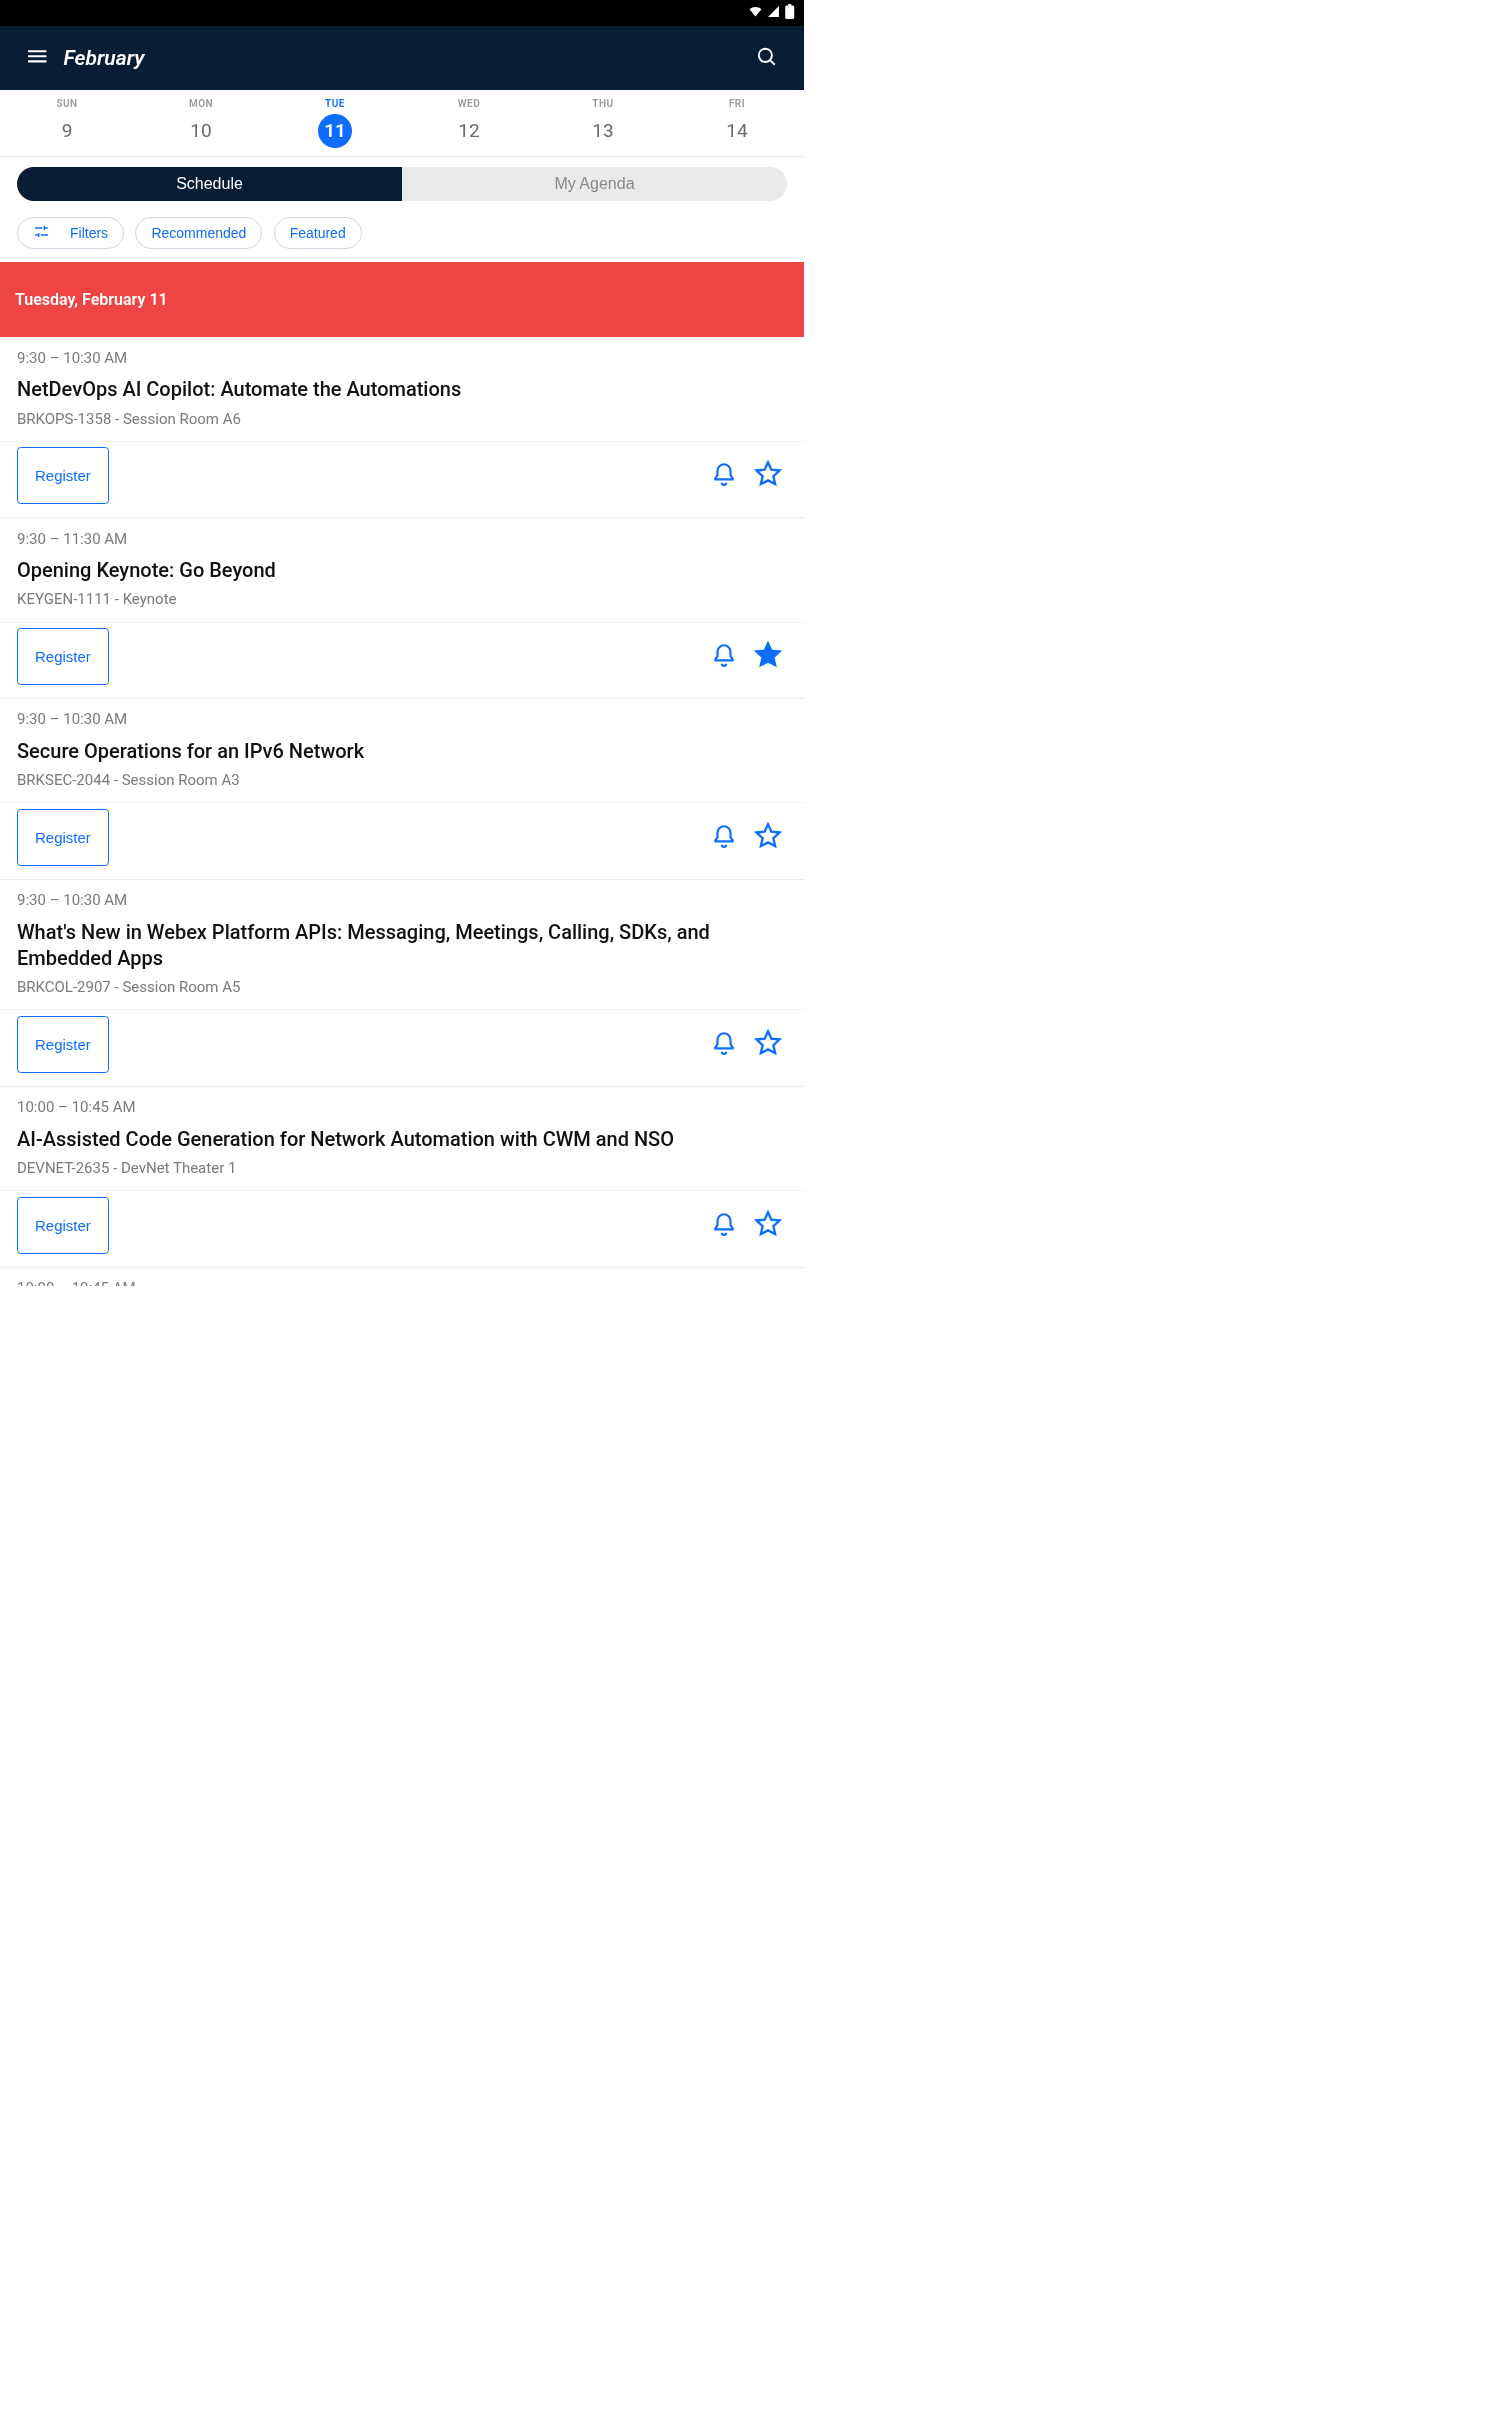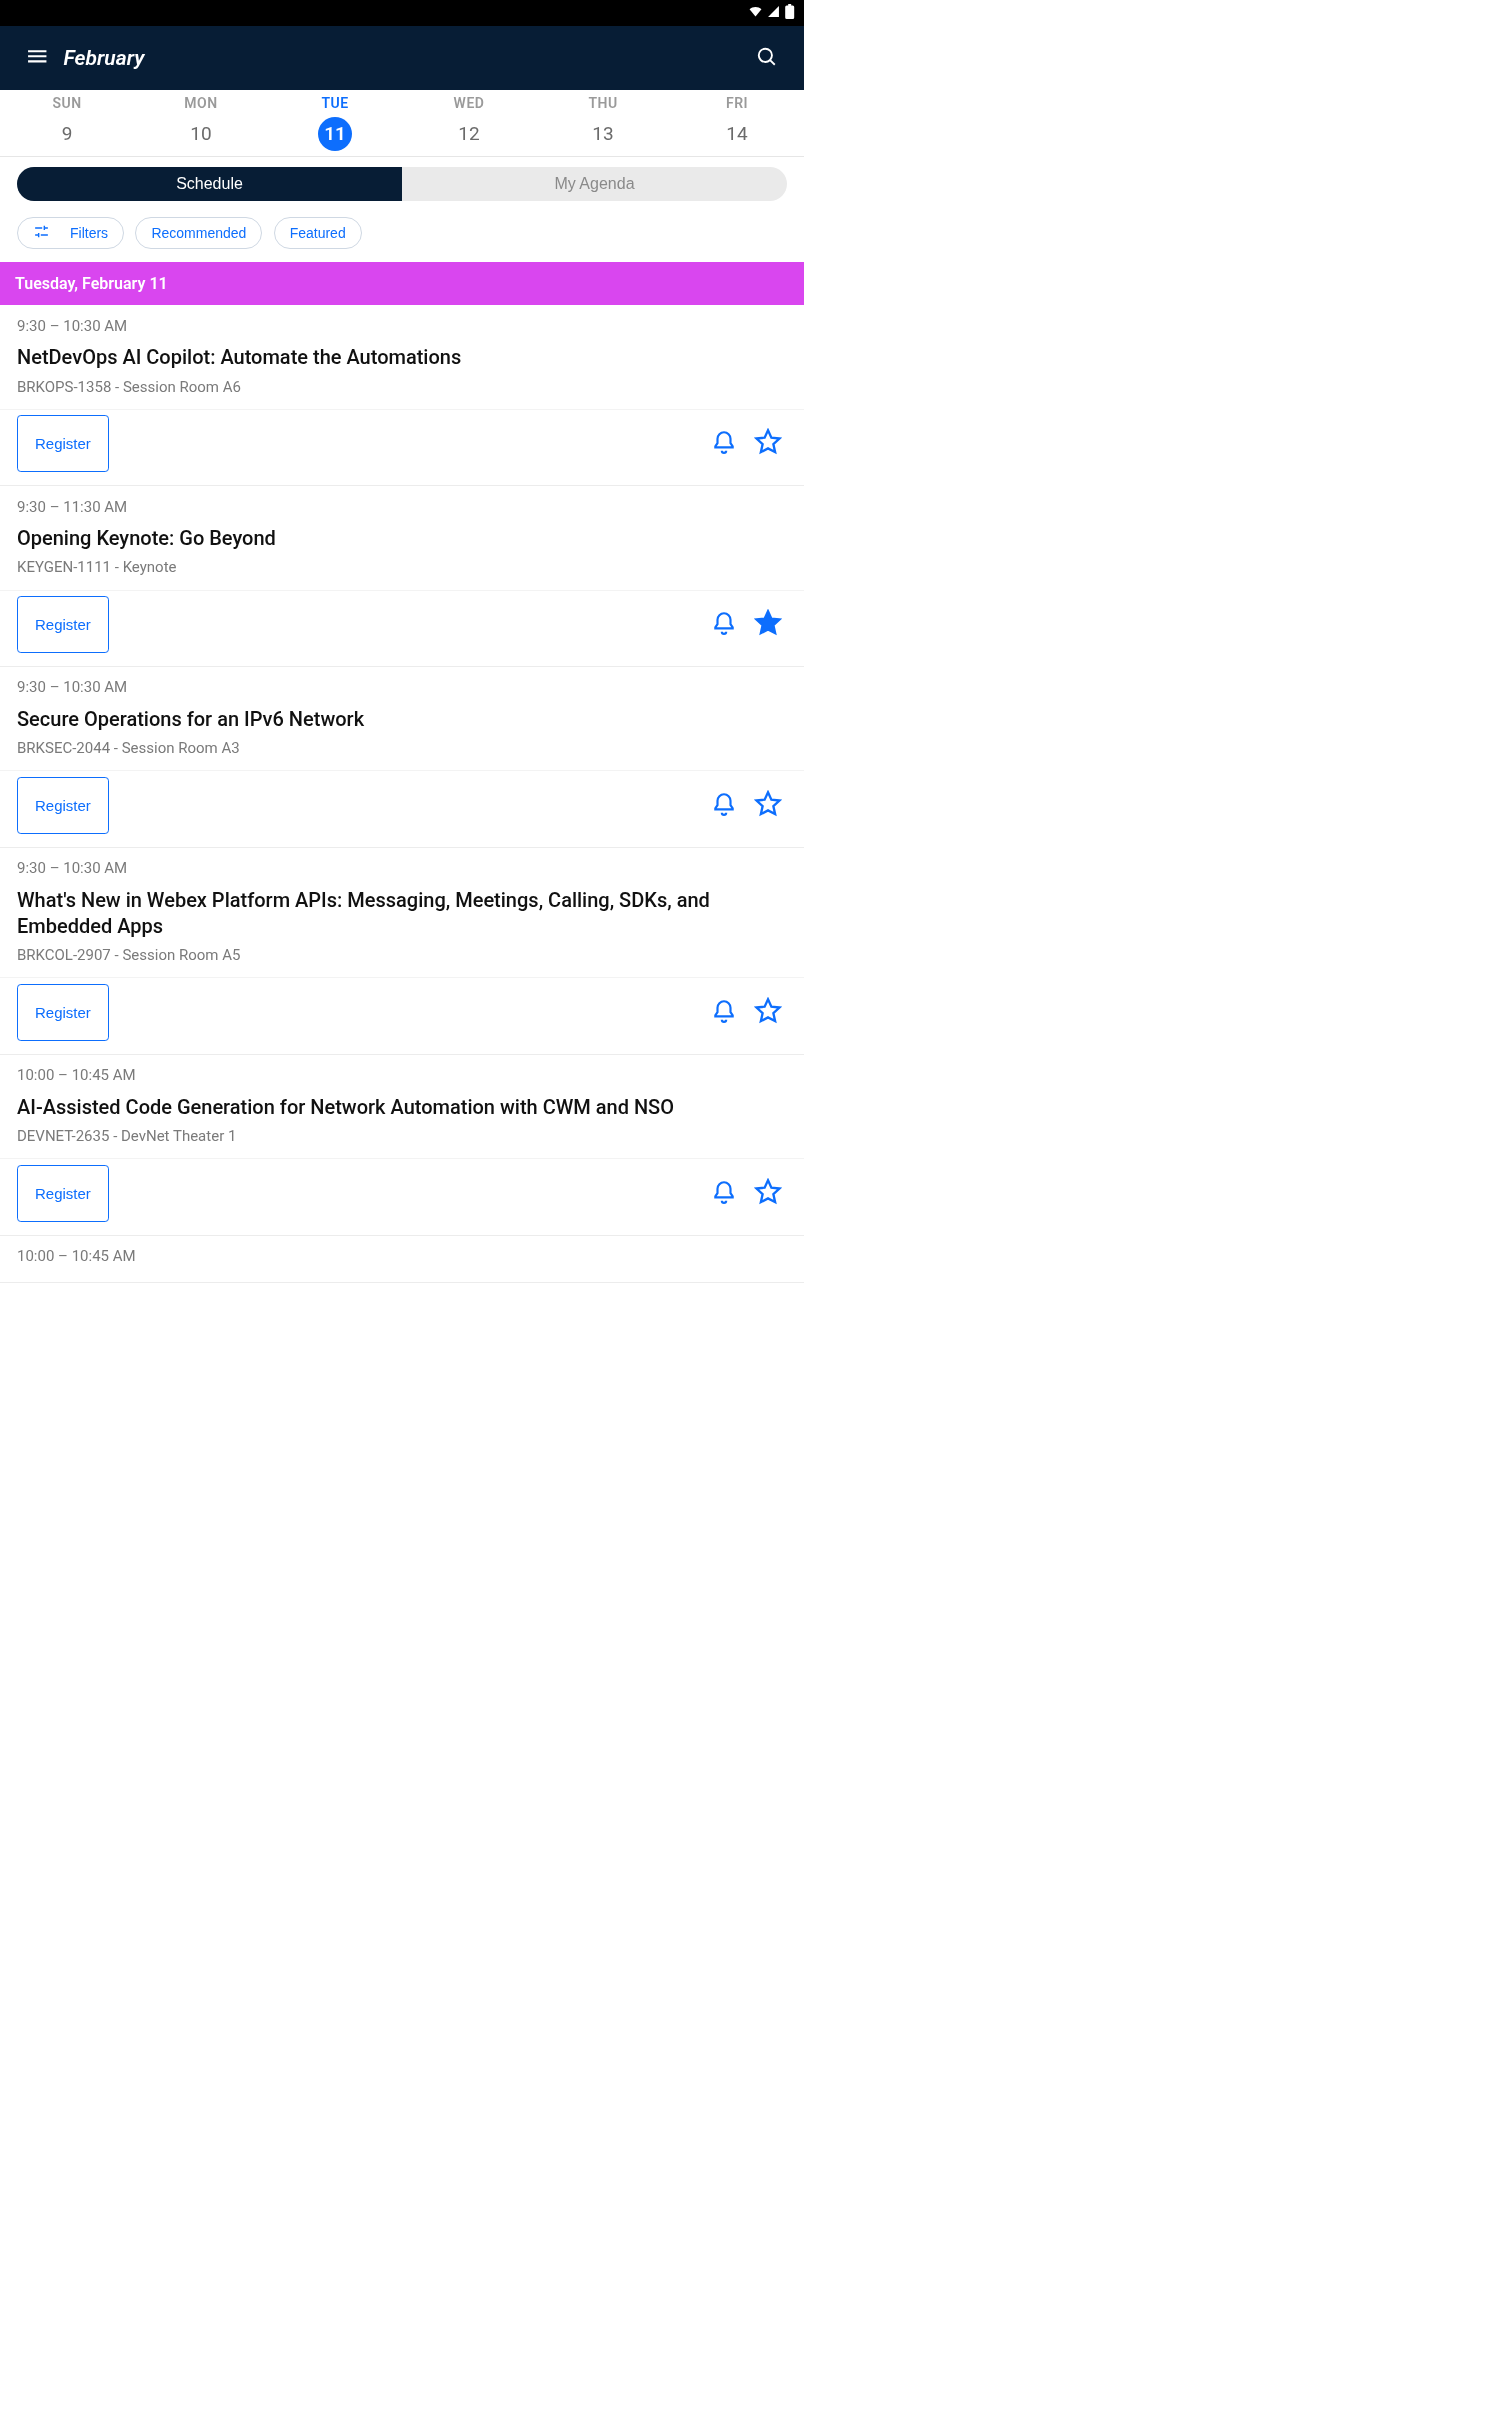--- a/index.html
+++ b/index.html
@@ -6,32 +6,32 @@
   html, body { width: 804px; height: 1286px; font-family: -apple-system, BlinkMacSystemFont, "Segoe UI", Roboto, Helvetica, Arial, sans-serif; background: #fff; overflow: hidden; }
   .status-bar { height: 26px; background: #000; display: flex; justify-content: flex-end; align-items: center; padding: 0 9.4px; gap: 3.8px; }
   .status-bar svg { fill: #fff; }
   .app-bar { height: 64px; background: #071d35; display: flex; align-items: center; padding: 0 17px; color: #fff; }
   .app-bar .menu-btn { width: 41px; height: 41px; display: flex; align-items: center; justify-content: center; background: none; border: none; cursor: pointer; }
   .app-bar .title { font-size: 21px; font-weight: 600; margin-left: 5.6px; font-style: italic; }
   .app-bar .spacer { flex: 1; }
   .app-bar .search-btn { width: 41px; height: 41px; display: flex; align-items: center; justify-content: center; background: none; border: none; cursor: pointer; }
   .date-strip { display: flex; height: 67px; background: #fff; border-bottom: 0.9px solid #e6e6e6; }
   .date-cell { flex: 1; display: flex; flex-direction: column; align-items: center; justify-content: center; cursor: pointer; }
-  .date-cell .dow { font-size: 14px; font-weight: 600; color: #9a9a9a; letter-spacing: 0.5px; }
+  .date-cell .dow { font-size: 10px; font-weight: 600; color: #9a9a9a; letter-spacing: 0.5px; }
   .date-cell .num { font-size: 19px; color: #6b6b6b; margin-top: 5.6px; width: 34px; height: 34px; line-height: 34px; text-align: center; border-radius: 50%; }
   .date-cell.active .dow { color: #0d6efd; }
   .date-cell.active .num { background: #0d6efd; color: #fff; font-weight: 600; }
   .seg-wrapper { padding: 10.4px 17px; }
   .seg { display: flex; border-radius: 22.6px; overflow: hidden; background: #eaeaea; height: 34px; }
   .seg button { flex: 1; border: none; font-size: 16px; cursor: pointer; background: transparent; color: #8a8a8a; }
   .seg button.active { background: #071d35; color: #fff; font-weight: 500; }
   .filters-row { display: flex; gap: 11.3px; padding: 5.6px 17px 13px 17px; }
   .pill { display: inline-flex; align-items: center; gap: 20px; height: 32px; padding: 0 15px; border-radius: 16px; border: 0.9px solid #cfd8e3; background: #fff; color: #0d6efd; font-size: 14px; font-weight: 500; cursor: pointer; }
   .pill svg { fill: #0d6efd; }
-  .section-header { background: #d946ef; color: #fff; padding: 12px 15px; font-size: 16px; font-weight: 600; }
+  .section-header { background: #ef4444; color: #fff; padding: 28px 15px; font-size: 16px; font-weight: 600; }
   .sessions { overflow-y: auto; }
   .session { border-bottom: 1.9px solid #ececec; background: #fff; }
   .session .body { padding: 11.3px 17px 7.5px 17px; }
   .session .time { color: #7a7a7a; font-size: 15px; margin-bottom: 9.4px; }
   .session .title { font-size: 20px; font-weight: 500; color: #111; margin-bottom: 7.5px; line-height: 1.3; }
   .session .meta { color: #7a7a7a; font-size: 15px; margin-bottom: 5.6px; }
   .session .actions { display: flex; align-items: center; padding: 5.6px 17px 13px 17px; border-top: 0.9px solid #f3f3f3; }
   .register-btn { border: 1.4px solid #0d6efd; color: #0d6efd; background: #fff; border-radius: 3.8px; padding: 19px 17px; font-size: 15px; font-weight: 500; cursor: pointer; }
   .actions .spacer { flex: 1; }
   .icon-btn { width: 38px; height: 38px; display: flex; align-items: center; justify-content: center; background: none; border: none; cursor: pointer; margin-left: 5.6px; }

